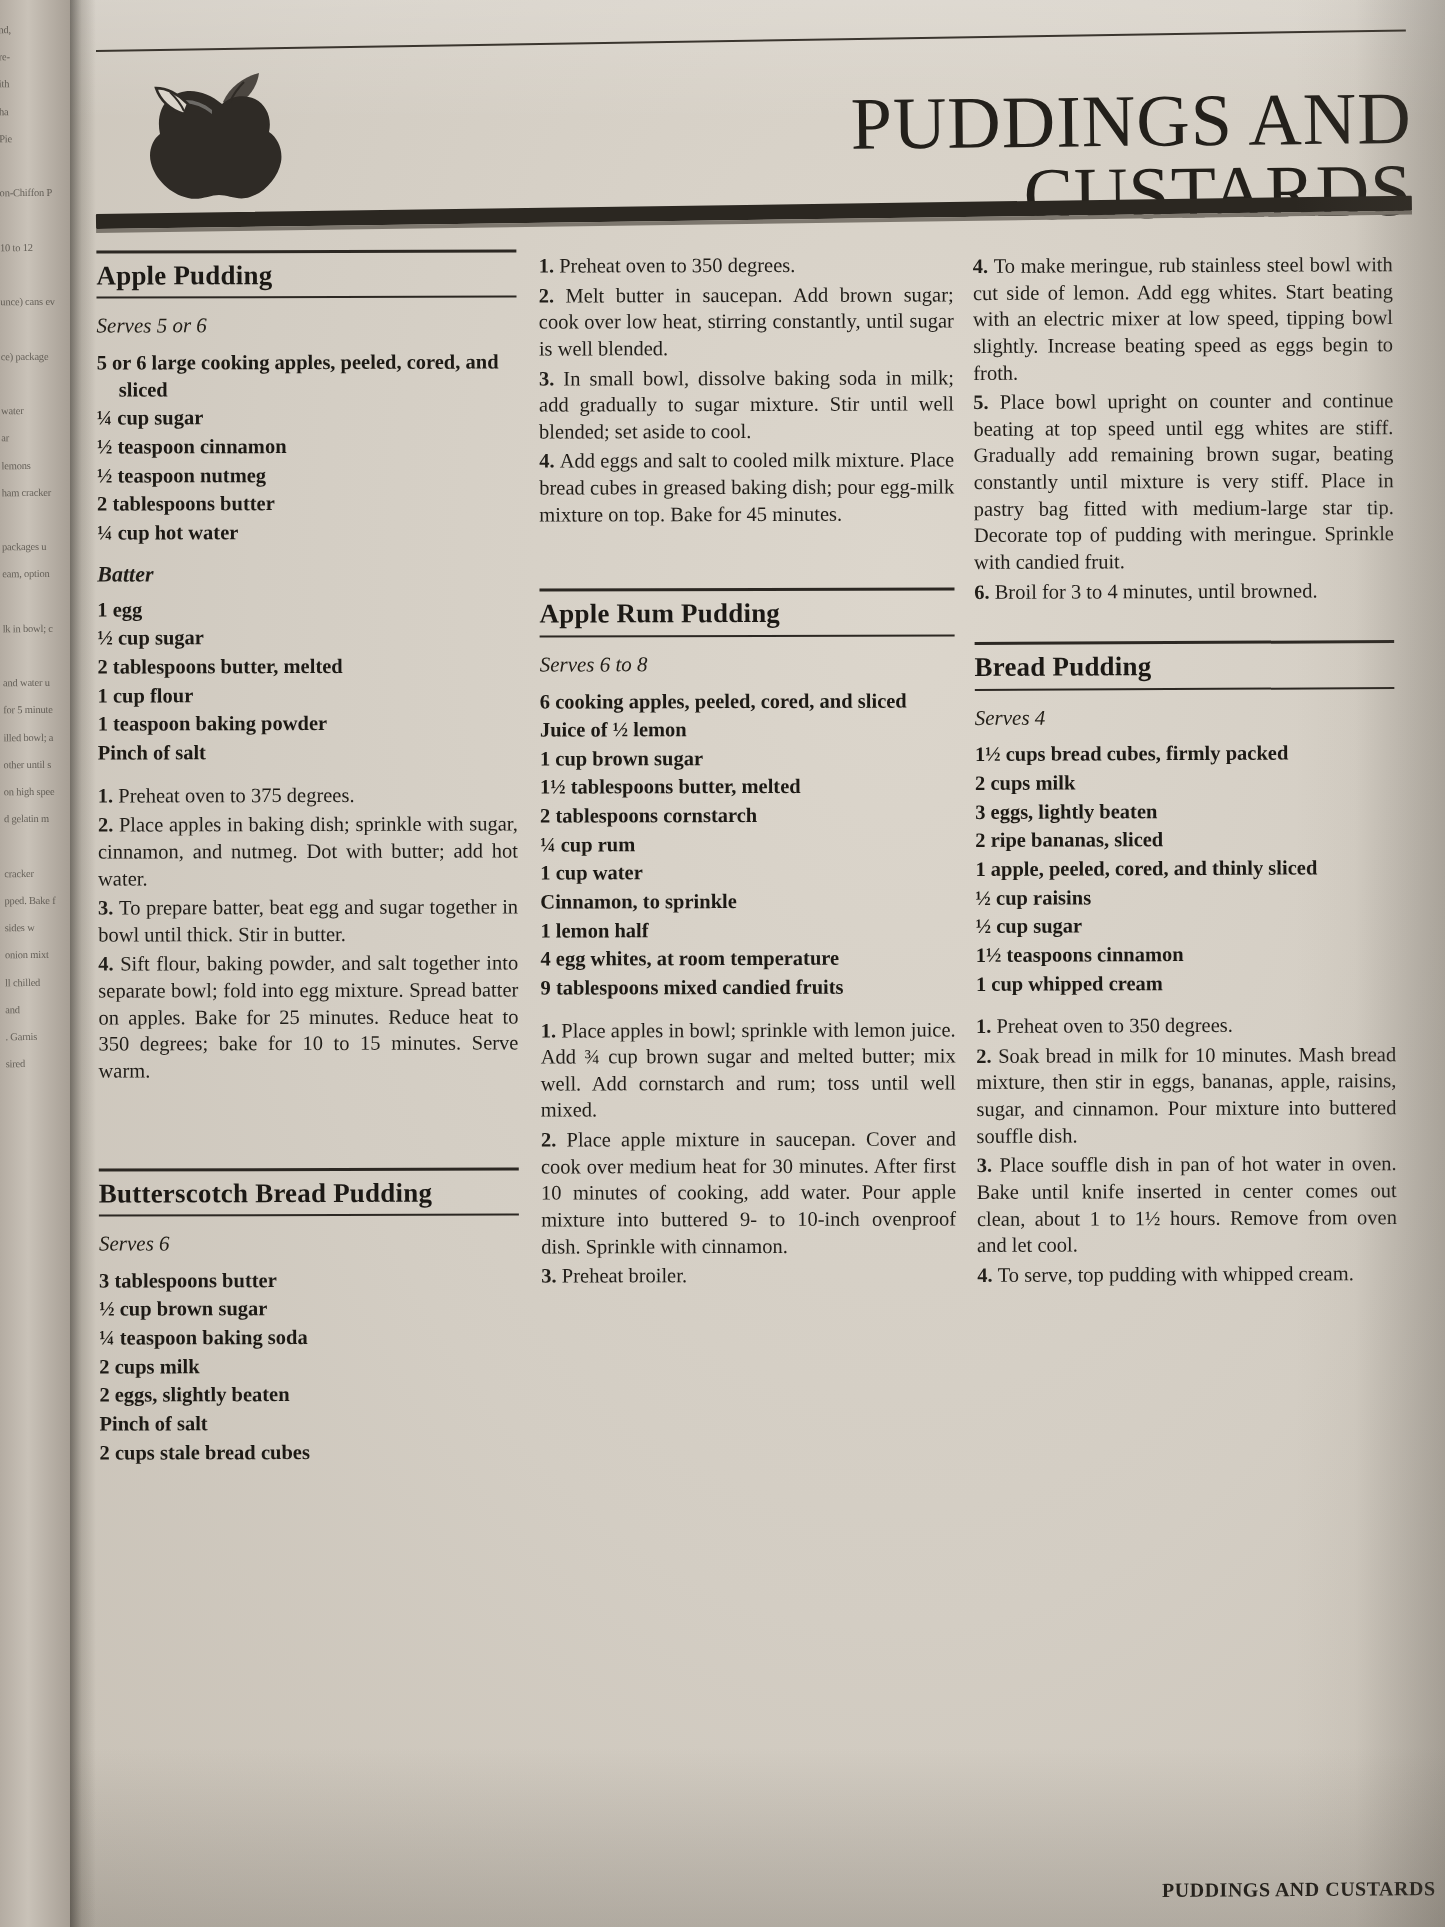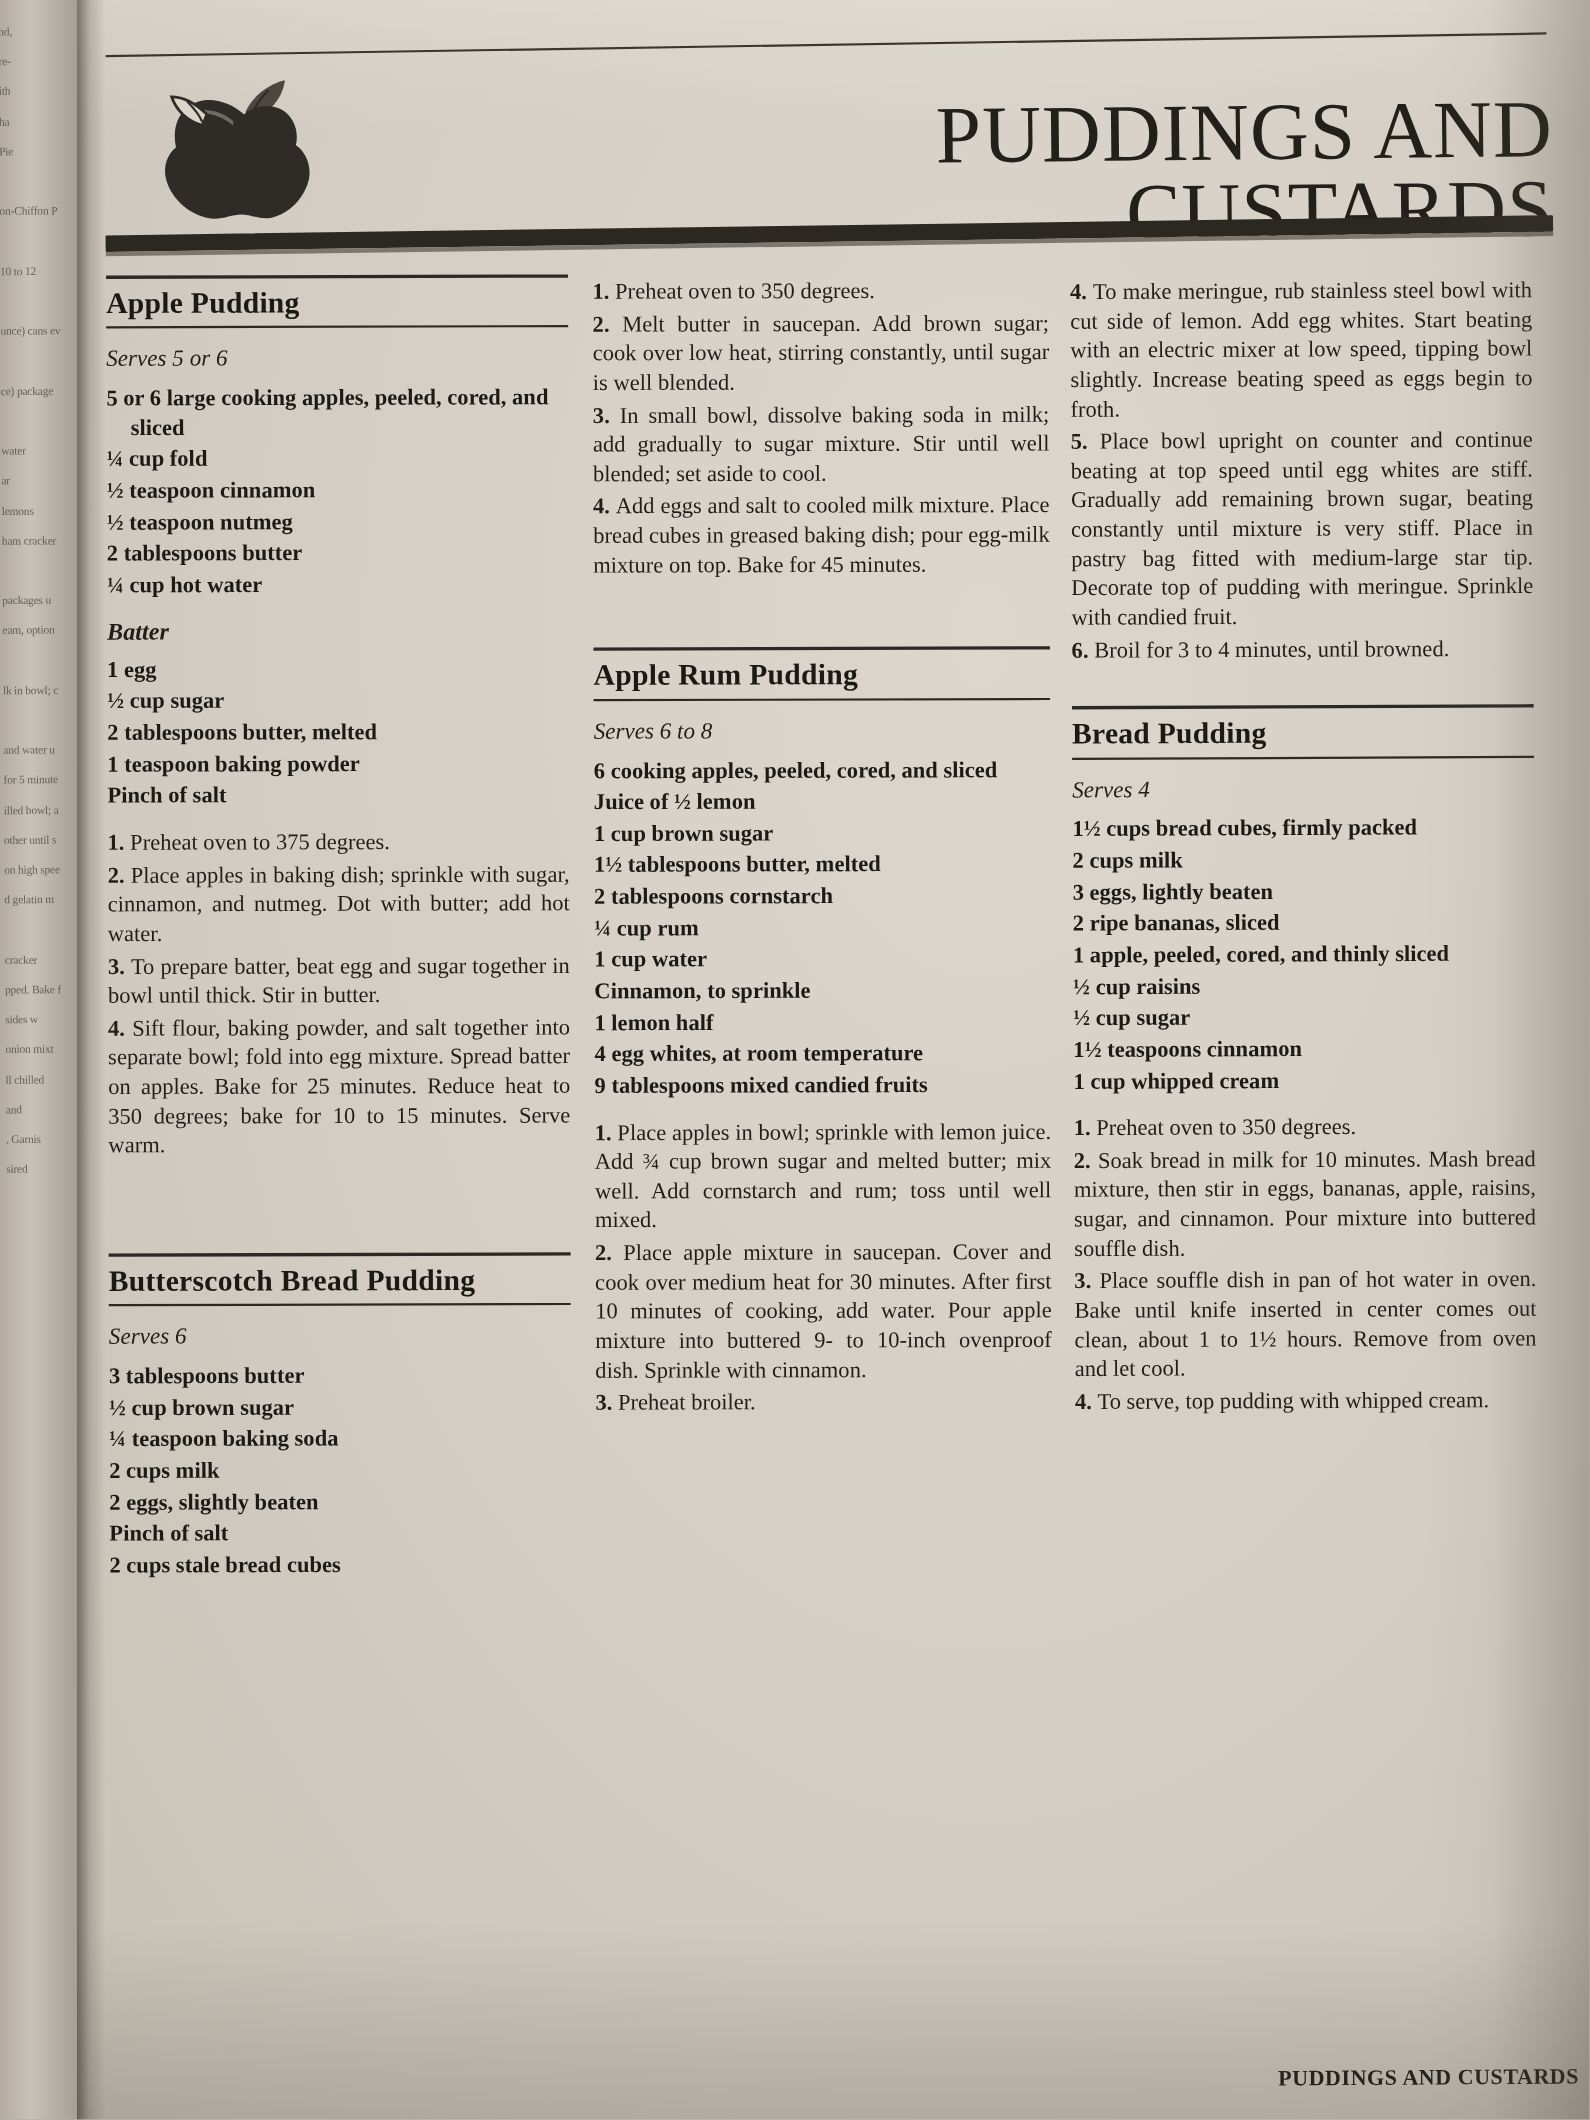--- a/index.html
+++ b/index.html
@@ -315,31 +315,32 @@
 
       <div class="col col1">
 
         <div class="recipe">
           <div class="rule-top"></div>
           <h2 class="rname">Apple Pudding</h2>
           <div class="rule-bot"></div>
           <div class="serves">Serves 5 or 6</div>
           <ul class="ingredients" id="ing-0">
               <li>5 or 6 large cooking apples, peeled, cored, and sliced</li>
-              <li>¼ cup fold</li>
+              <li>¼ cup sugar</li>
               <li>½ teaspoon cinnamon</li>
               <li>½ teaspoon nutmeg</li>
               <li>2 tablespoons butter</li>
               <li>¼ cup hot water</li>
             </ul>
           <div class="subhead">Batter</div>
           <ul class="ingredients" id="ing-0b">
               <li>1 egg</li>
               <li>½ cup sugar</li>
               <li>2 tablespoons butter, melted</li>
+              <li>1 cup flour</li>
               <li>1 teaspoon baking powder</li>
               <li>Pinch of salt</li>
             </ul>
           <ol class="steps" id="steps-0">
               <li><span class="num">1. </span>Preheat oven to 375 degrees.</li>
               <li><span class="num">2. </span>Place apples in baking dish; sprinkle with sugar, cinnamon, and nutmeg. Dot with butter; add hot water.</li>
               <li><span class="num">3. </span>To prepare batter, beat egg and sugar together in bowl until thick. Stir in butter.</li>
               <li><span class="num">4. </span>Sift flour, baking powder, and salt together into separate bowl; fold into egg mixture. Spread batter on apples. Bake for 25 minutes. Reduce heat to 350 degrees; bake for 10 to 15 minutes. Serve warm.</li>
             </ol>
         </div>

